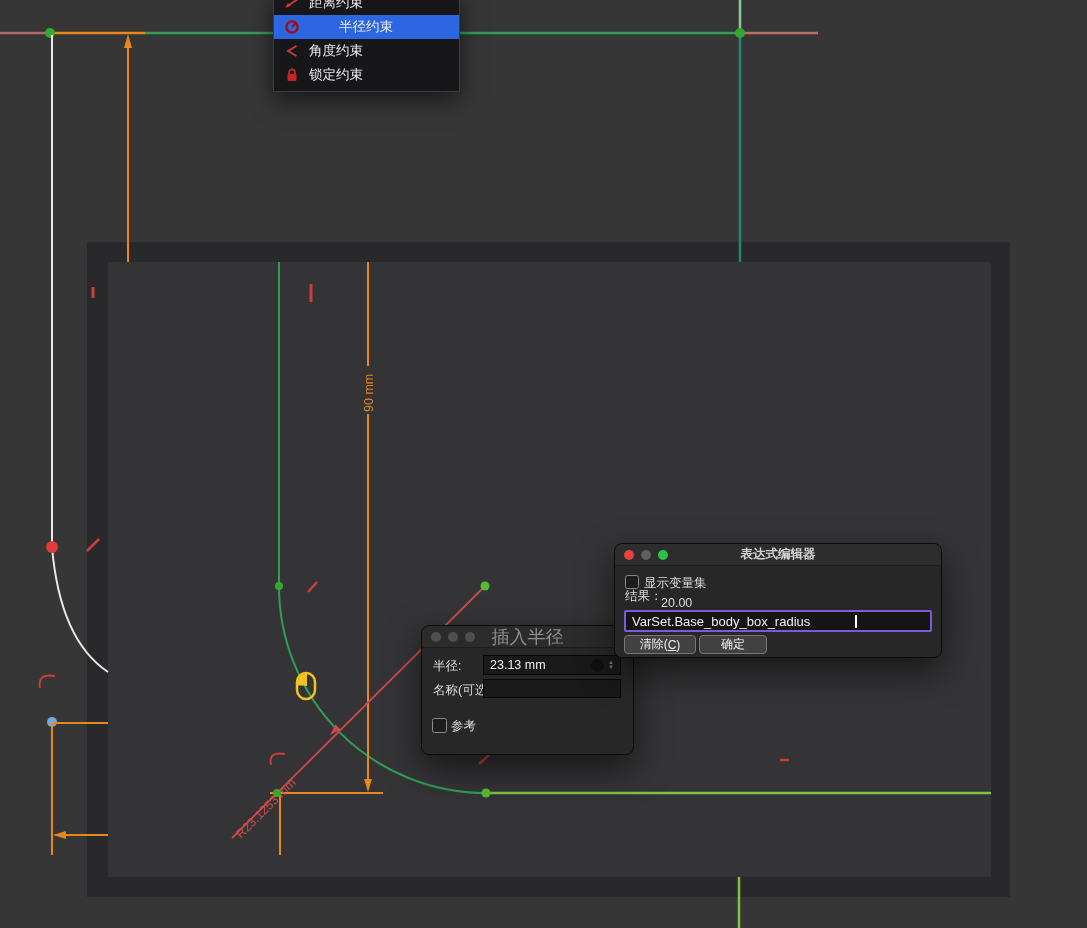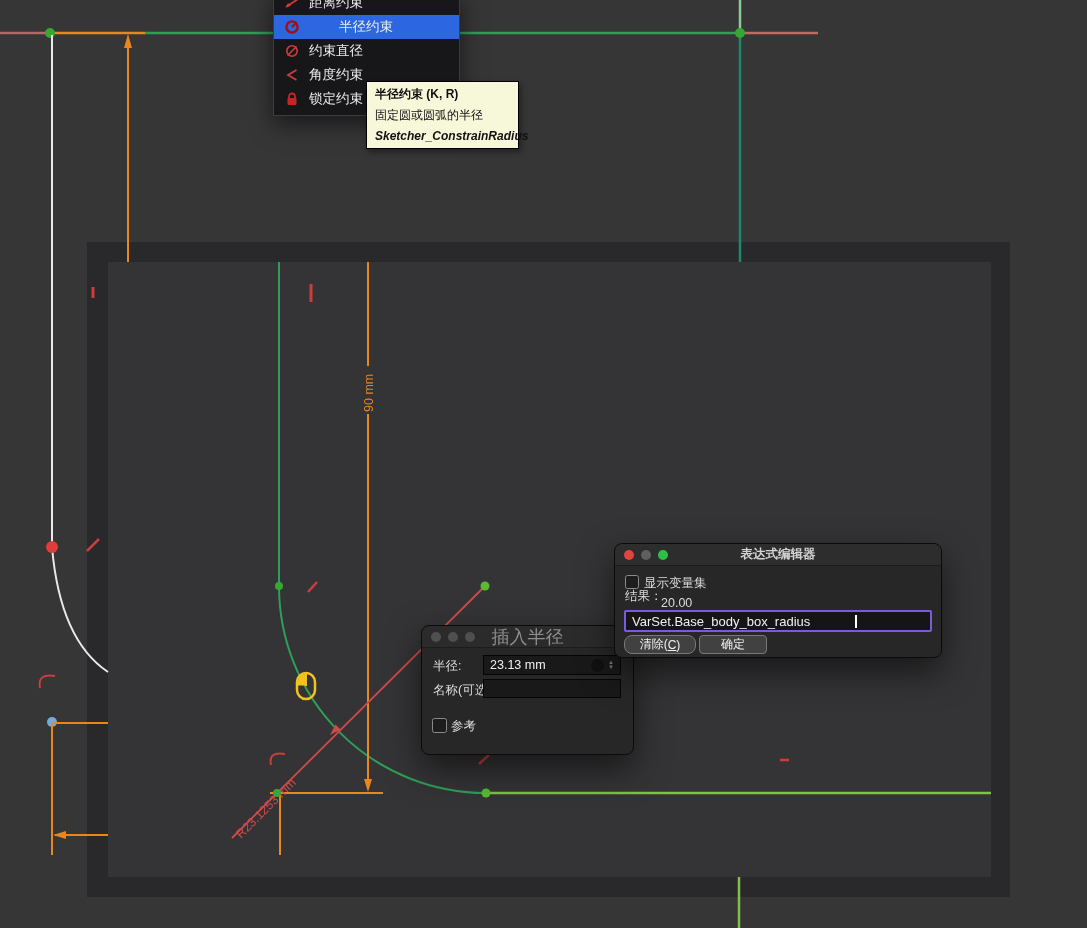--- a/index.html
+++ b/index.html
@@ -166,50 +166,36 @@
         <svg width="16" height="16">
             <circle cx="8" cy="8" r="5.6" fill="none" stroke="#9c1212" stroke-width="2.4"></circle>
             <line x1="8" y1="8" x2="12.5" y2="3.5" stroke="#9c1212" stroke-width="2.2"></line>
           </svg>
       </span>
       <span>半径约束</span>
     </div>
     <div class="menu-item">
       <span class="menu-icon">
         <svg width="16" height="16">
-            <circle cx="8" cy="8" r="5.2" fill="none" stroke="#cf3b3b" stroke-width="1.6"></circle>
-            <line x1="3.5" y1="12.5" x2="12.5" y2="3.5" stroke="#cf3b3b" stroke-width="1.6"></line>
-          </svg>
-      </span>
-      <span>约束直径</span>
-    </div>
-    <div class="menu-item">
-      <span class="menu-icon">
-        <svg width="16" height="16">
             <polyline points="12.5,3 4,8 12.5,13" fill="none" stroke="#cf3b3b" stroke-width="1.8"></polyline>
           </svg>
       </span>
       <span>角度约束</span>
     </div>
     <div class="menu-item">
       <span class="menu-icon">
         <svg width="16" height="16">
             <path d="M5,7 V5.5 a3,3 0 0 1 6,0 V7" fill="none" stroke="#c52525" stroke-width="1.8"></path>
             <rect x="3.5" y="7" width="9" height="7" rx="1.2" fill="#c52525"></rect>
           </svg>
       </span>
       <span>锁定约束</span>
     </div>
   </div>
 
-  <div class="abs" id="tooltip">
-    <div class="tt-title">半径约束 (K, R)</div>
-    <div class="tt-desc">固定圆或圆弧的半径</div>
-    <div class="tt-cmd">Sketcher_ConstrainRadius</div>
-  </div>
 
   <div class="abs dialog" id="dlg-insert">
     <div class="titlebar">
       <span class="traffic">
         <span class="dot" style="background:#4f4f4f"></span>
         <span class="dot" style="background:#4f4f4f"></span>
         <span class="dot" style="background:#4f4f4f"></span>
       </span>
       <span class="dlg-title">插入半径</span>
     </div>
@@ -240,21 +226,21 @@
       <span class="dlg-title">表达式编辑器</span>
     </div>
     <span class="abs checkbox" style="left:10px;top:31px;"></span>
     <span class="abs lbl" style="left:29px;top:31px;text-align:right;">显示变量集</span>
     <span class="abs lbl" style="left:10px;top:44px;">结果：</span>
     <span class="abs lbl" style="left:46px;top:52px;">20.00</span>
     <div class="abs dlg-input" id="expr-input">
       <span style="font-size:13px;">VarSet.Base_body_box_radius</span>
       <span class="text-cursor"></span>
     </div>
-    <div class="abs btn" style="left:9px;top:91px;width:70px;height:17px;border-radius:8px;">
+    <div class="abs btn" style="left:9px;top:91px;width:70px;height:17px;">
       <span>清除(</span>
         <span style="text-decoration:underline">C</span>
         <span>)</span>
     </div>
     <div class="abs btn" style="left:84px;top:91px;width:66px;height:17px;">
       <span>确定</span>
     </div>
   </div>
 
 </div>

